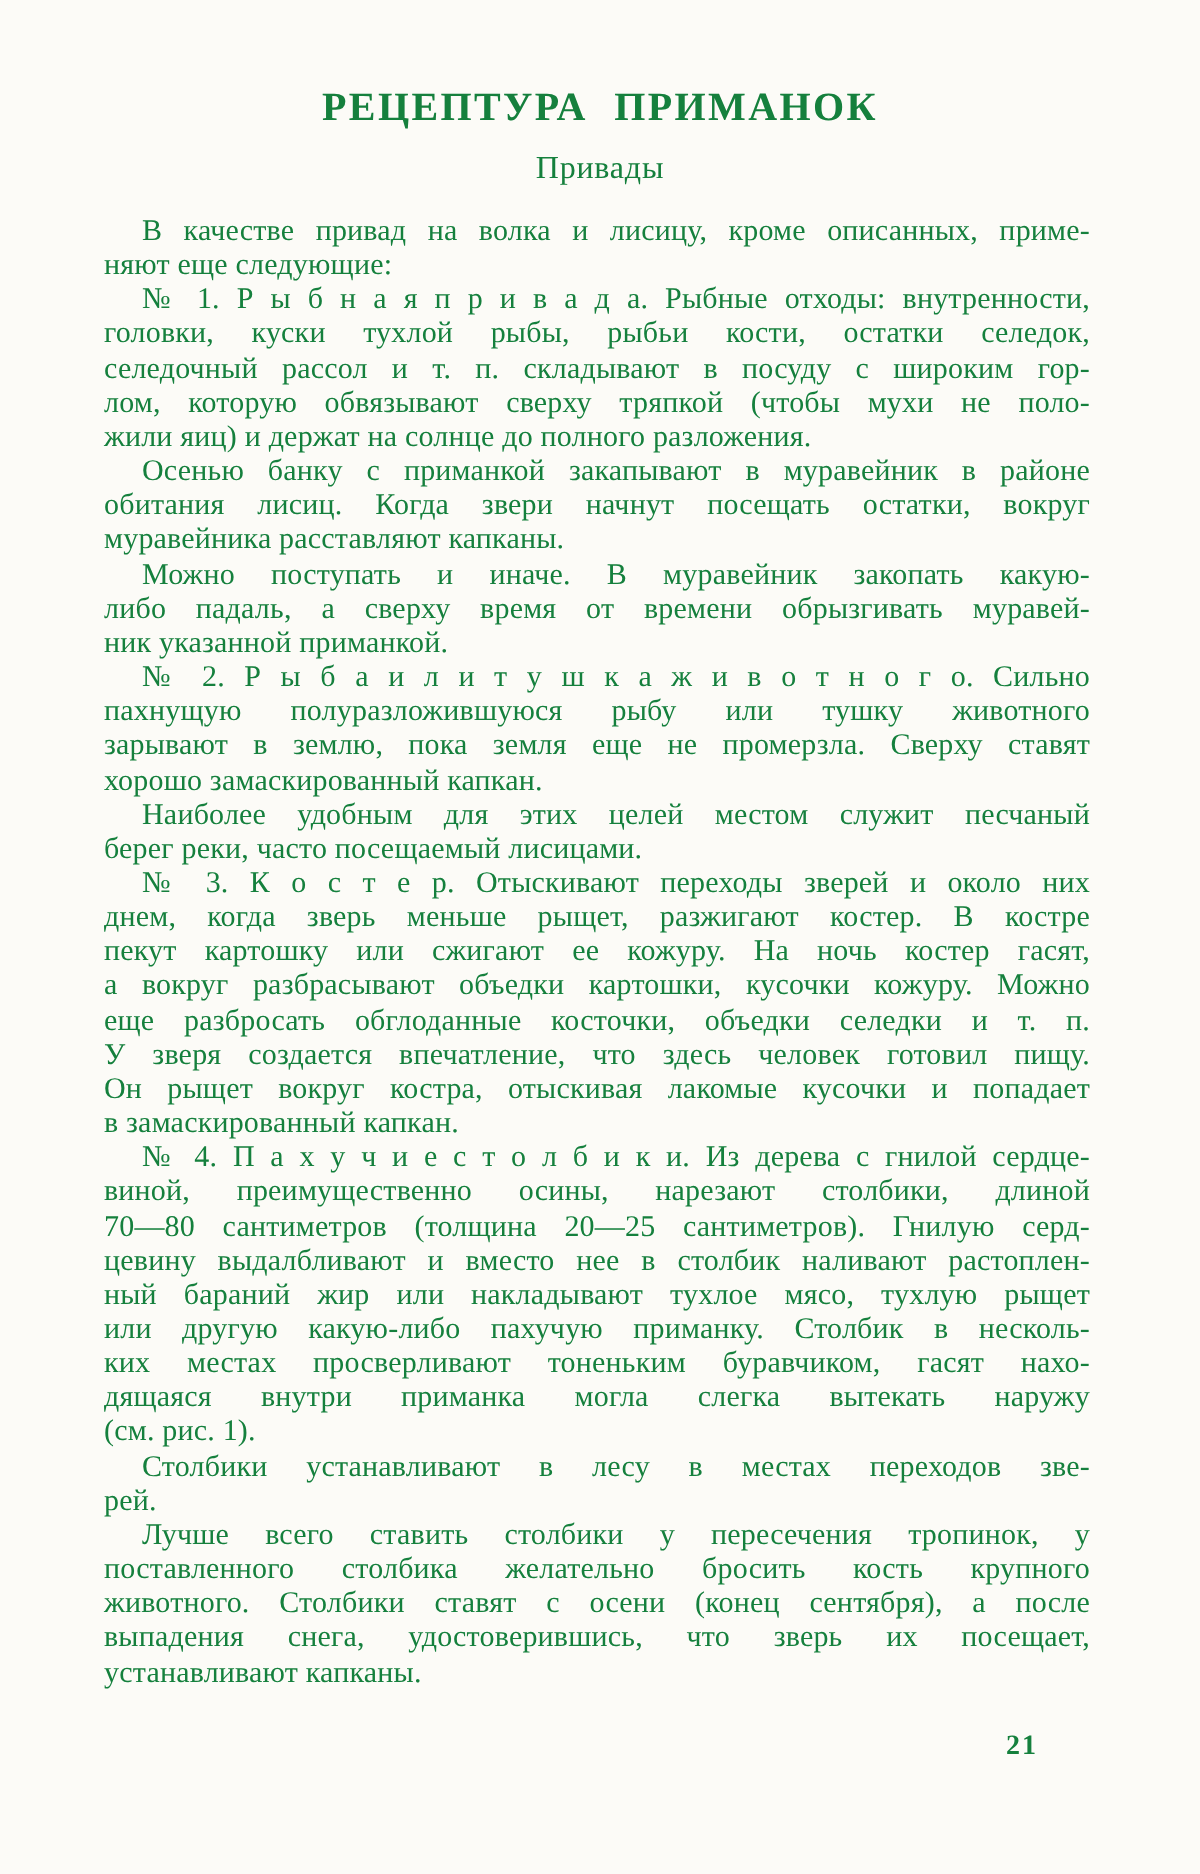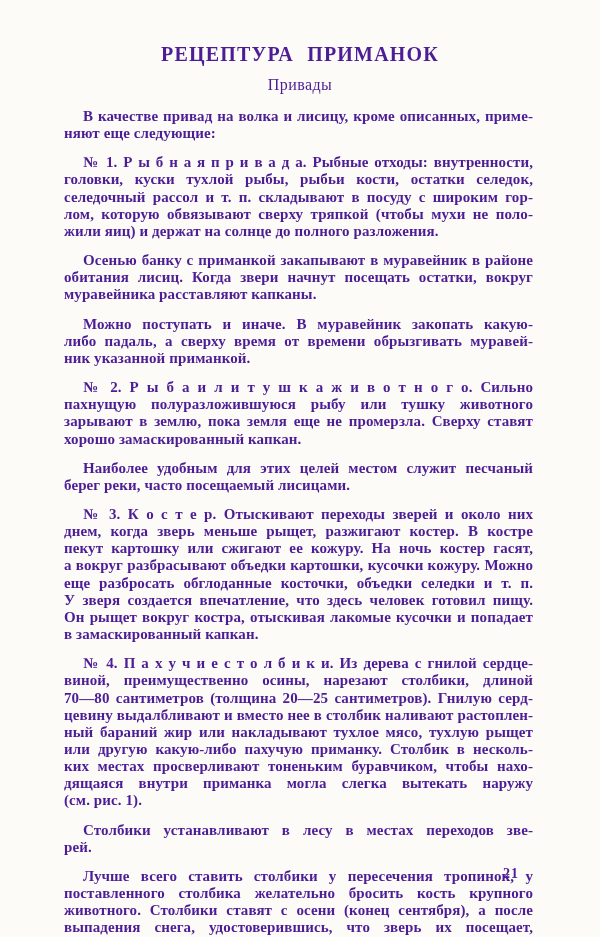--- a/index.html
+++ b/index.html
@@ -6,21 +6,21 @@
     margin: 0;
     padding: 0;
     background: #e8e6e1;
   }
   .page {
     position: relative;
     width: 600px;
     height: 937px;
     margin: 0 auto;
     background: #fcfbf7;
-    color: #4c1d95;
+    color: #15803d;
     font-family: "Liberation Serif", "DejaVu Serif", serif;
     overflow: hidden;
     box-sizing: border-box;
     padding-top: 42px;
   }
   .doc-title {
     text-align: center;
     font-weight: bold;
     font-size: 20px;
     line-height: 24px;
@@ -36,22 +36,21 @@
     margin-top: 10px;
   }
   .body-text {
     margin: 14px 55px 0 52px;
     width: 493px;
     font-size: 15px;
     line-height: 17.15px;
     letter-spacing: 0.1px;
   }
   .para {
-    margin: 12px;
-    font-weight: bold;
+    margin: 0;
   }
   .para .line:first-child {
     text-indent: 19px;
   }
   .line {
     text-align: justify;
     text-align-last: justify;
     white-space: normal;
   }
   .line.end {
@@ -114,21 +113,21 @@
         <div class="line">Он рыщет вокруг костра, отыскивая лакомые кусочки и попадает</div>
         <div class="line end">в замаскированный капкан.</div>
       </div>
       <div class="para">
         <div class="line">№ 4. П а х у ч и е  с т о л б и к и. Из дерева с гнилой сердце-</div>
         <div class="line">виной, преимущественно осины, нарезают столбики, длиной</div>
         <div class="line">70—80 сантиметров (толщина 20—25 сантиметров). Гнилую серд-</div>
         <div class="line">цевину выдалбливают и вместо нее в столбик наливают растоплен-</div>
         <div class="line">ный бараний жир или накладывают тухлое мясо, тухлую рыщет</div>
         <div class="line">или другую какую-либо пахучую приманку. Столбик в несколь-</div>
-        <div class="line">ких местах просверливают тоненьким буравчиком, чтобы нахо-</div>
+        <div class="line">ких местах просверливают тоненьким буравчиком, гасят нахо-</div>
         <div class="line">дящаяся внутри приманка могла слегка вытекать наружу</div>
         <div class="line end">(см. рис. 1).</div>
       </div>
       <div class="para">
         <div class="line">Столбики устанавливают в лесу в местах переходов зве-</div>
         <div class="line end">рей.</div>
       </div>
       <div class="para">
         <div class="line">Лучше всего ставить столбики у пересечения тропинок, у</div>
         <div class="line">поставленного столбика желательно бросить кость крупного</div>

